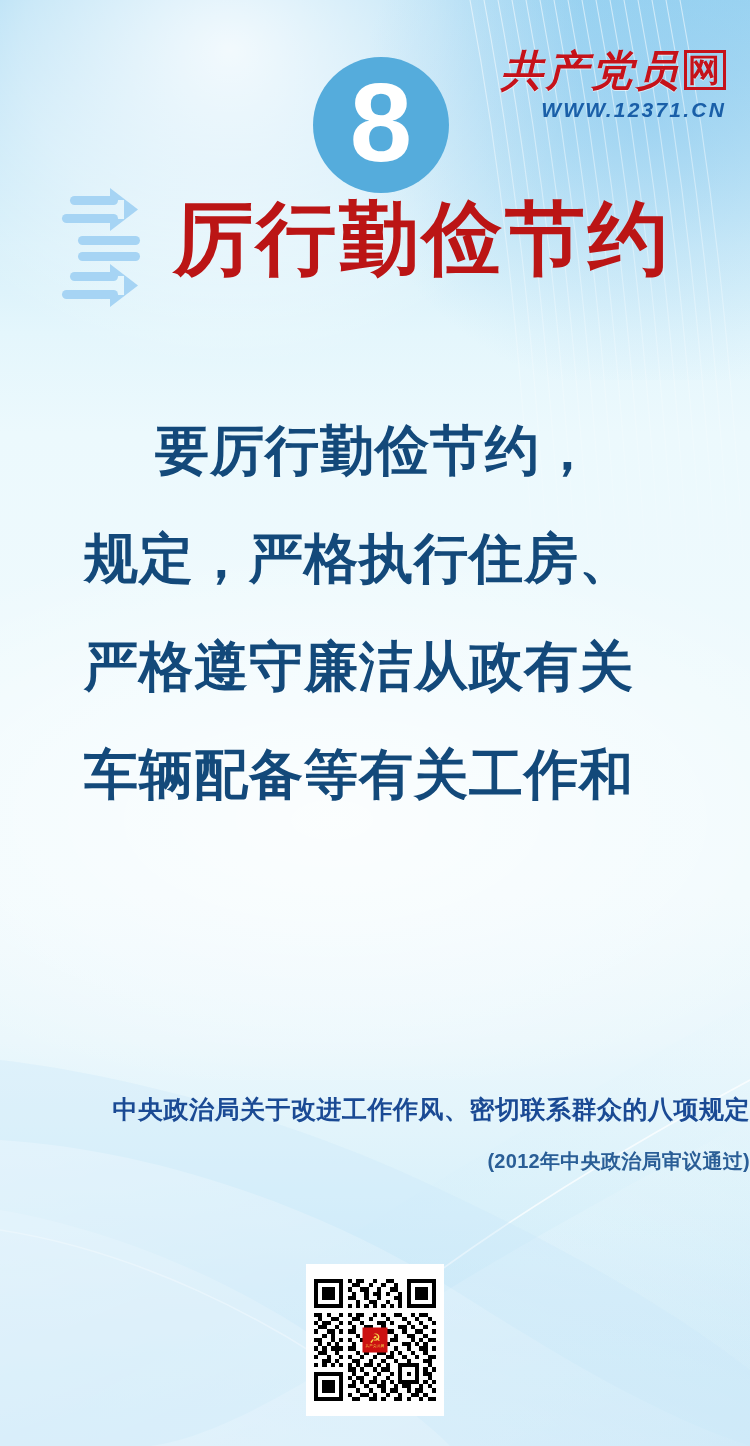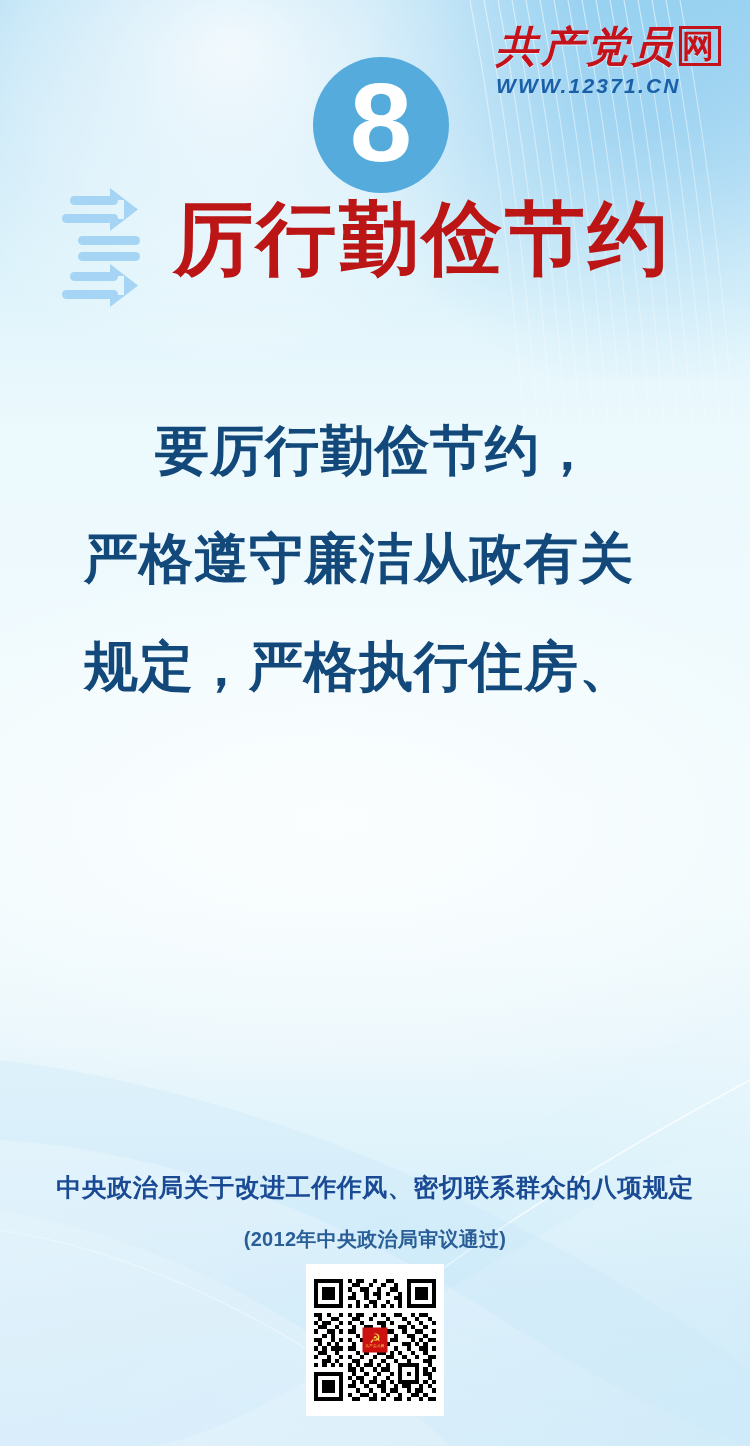--- a/index.html
+++ b/index.html
@@ -78,23 +78,23 @@
     background: radial-gradient(ellipse at 45% 50%,
         rgba(255,255,255,0.75) 0%,
         rgba(255,255,255,0.30) 50%,
         rgba(255,255,255,0.0) 78%);
   }
 
   
   .logo {
     position: absolute;
     right: 24px;
-    top: 26px;
+    top: 50px;
     width: 230px;
-    text-align: left;
+    text-align: right;
     line-height: 1;
   }
   .logo-mark {
     font-family: "Liberation Serif", serif;
     font-size: 42px;
     font-weight: bold;
     font-style: italic;
     color: #c5121a;
     letter-spacing: 3px;
     text-shadow: 0 1px 0 rgba(255,255,255,0.55);
@@ -188,23 +188,23 @@
   .body-line.center {
     text-align: center;
   }
   .body-line.left {
     text-align: left;
   }
 
   .footer {
     position: absolute;
     left: 0;
-    top: 1171px;
+    top: 1093px;
     width: 750px;
-    text-align: center;
+    text-align: right;
   }
   .footer-title {
     font-family: "Liberation Serif", serif;
     font-size: 25px;
     font-weight: bold;
     color: #1a4a94;
     letter-spacing: 0.5px;
     white-space: nowrap;
   }
   .footer-sub {
@@ -352,22 +352,23 @@
       <rect x="18" y="84" width="48" height="9" rx="4.5"></rect>
       <rect x="10" y="102" width="56" height="9" rx="4.5"></rect>
       <path d="M58,76 L86,97.5 L58,119 L58,107 L72,107 L72,88 L58,88 Z"></path>
     </svg>
   </div>
 
   <div class="headline">厉行勤俭节约</div>
 
   <div class="body-block">
     <div class="body-line center">要厉行勤俭节约，</div>
+    <div class="body-line left">规定，严格执行住房、</div>
     <div class="body-line left">严格遵守廉洁从政有关</div>
-    <div class="body-line left">规定，严格执行住房、</div>
+    <div class="body-line left">车辆配备等有关工作和</div>
   </div>
 
   <div class="footer">
     <div class="footer-title">中央政治局关于改进工作作风、密切联系群众的八项规定</div>
     <div class="footer-sub">(2012年中央政治局审议通过)</div>
   </div>
 
   <div class="qr-wrap">
     <div class="qr-inner">
       <svg width="122" height="122" viewBox="0 0 29 29" shape-rendering="crispEdges">

